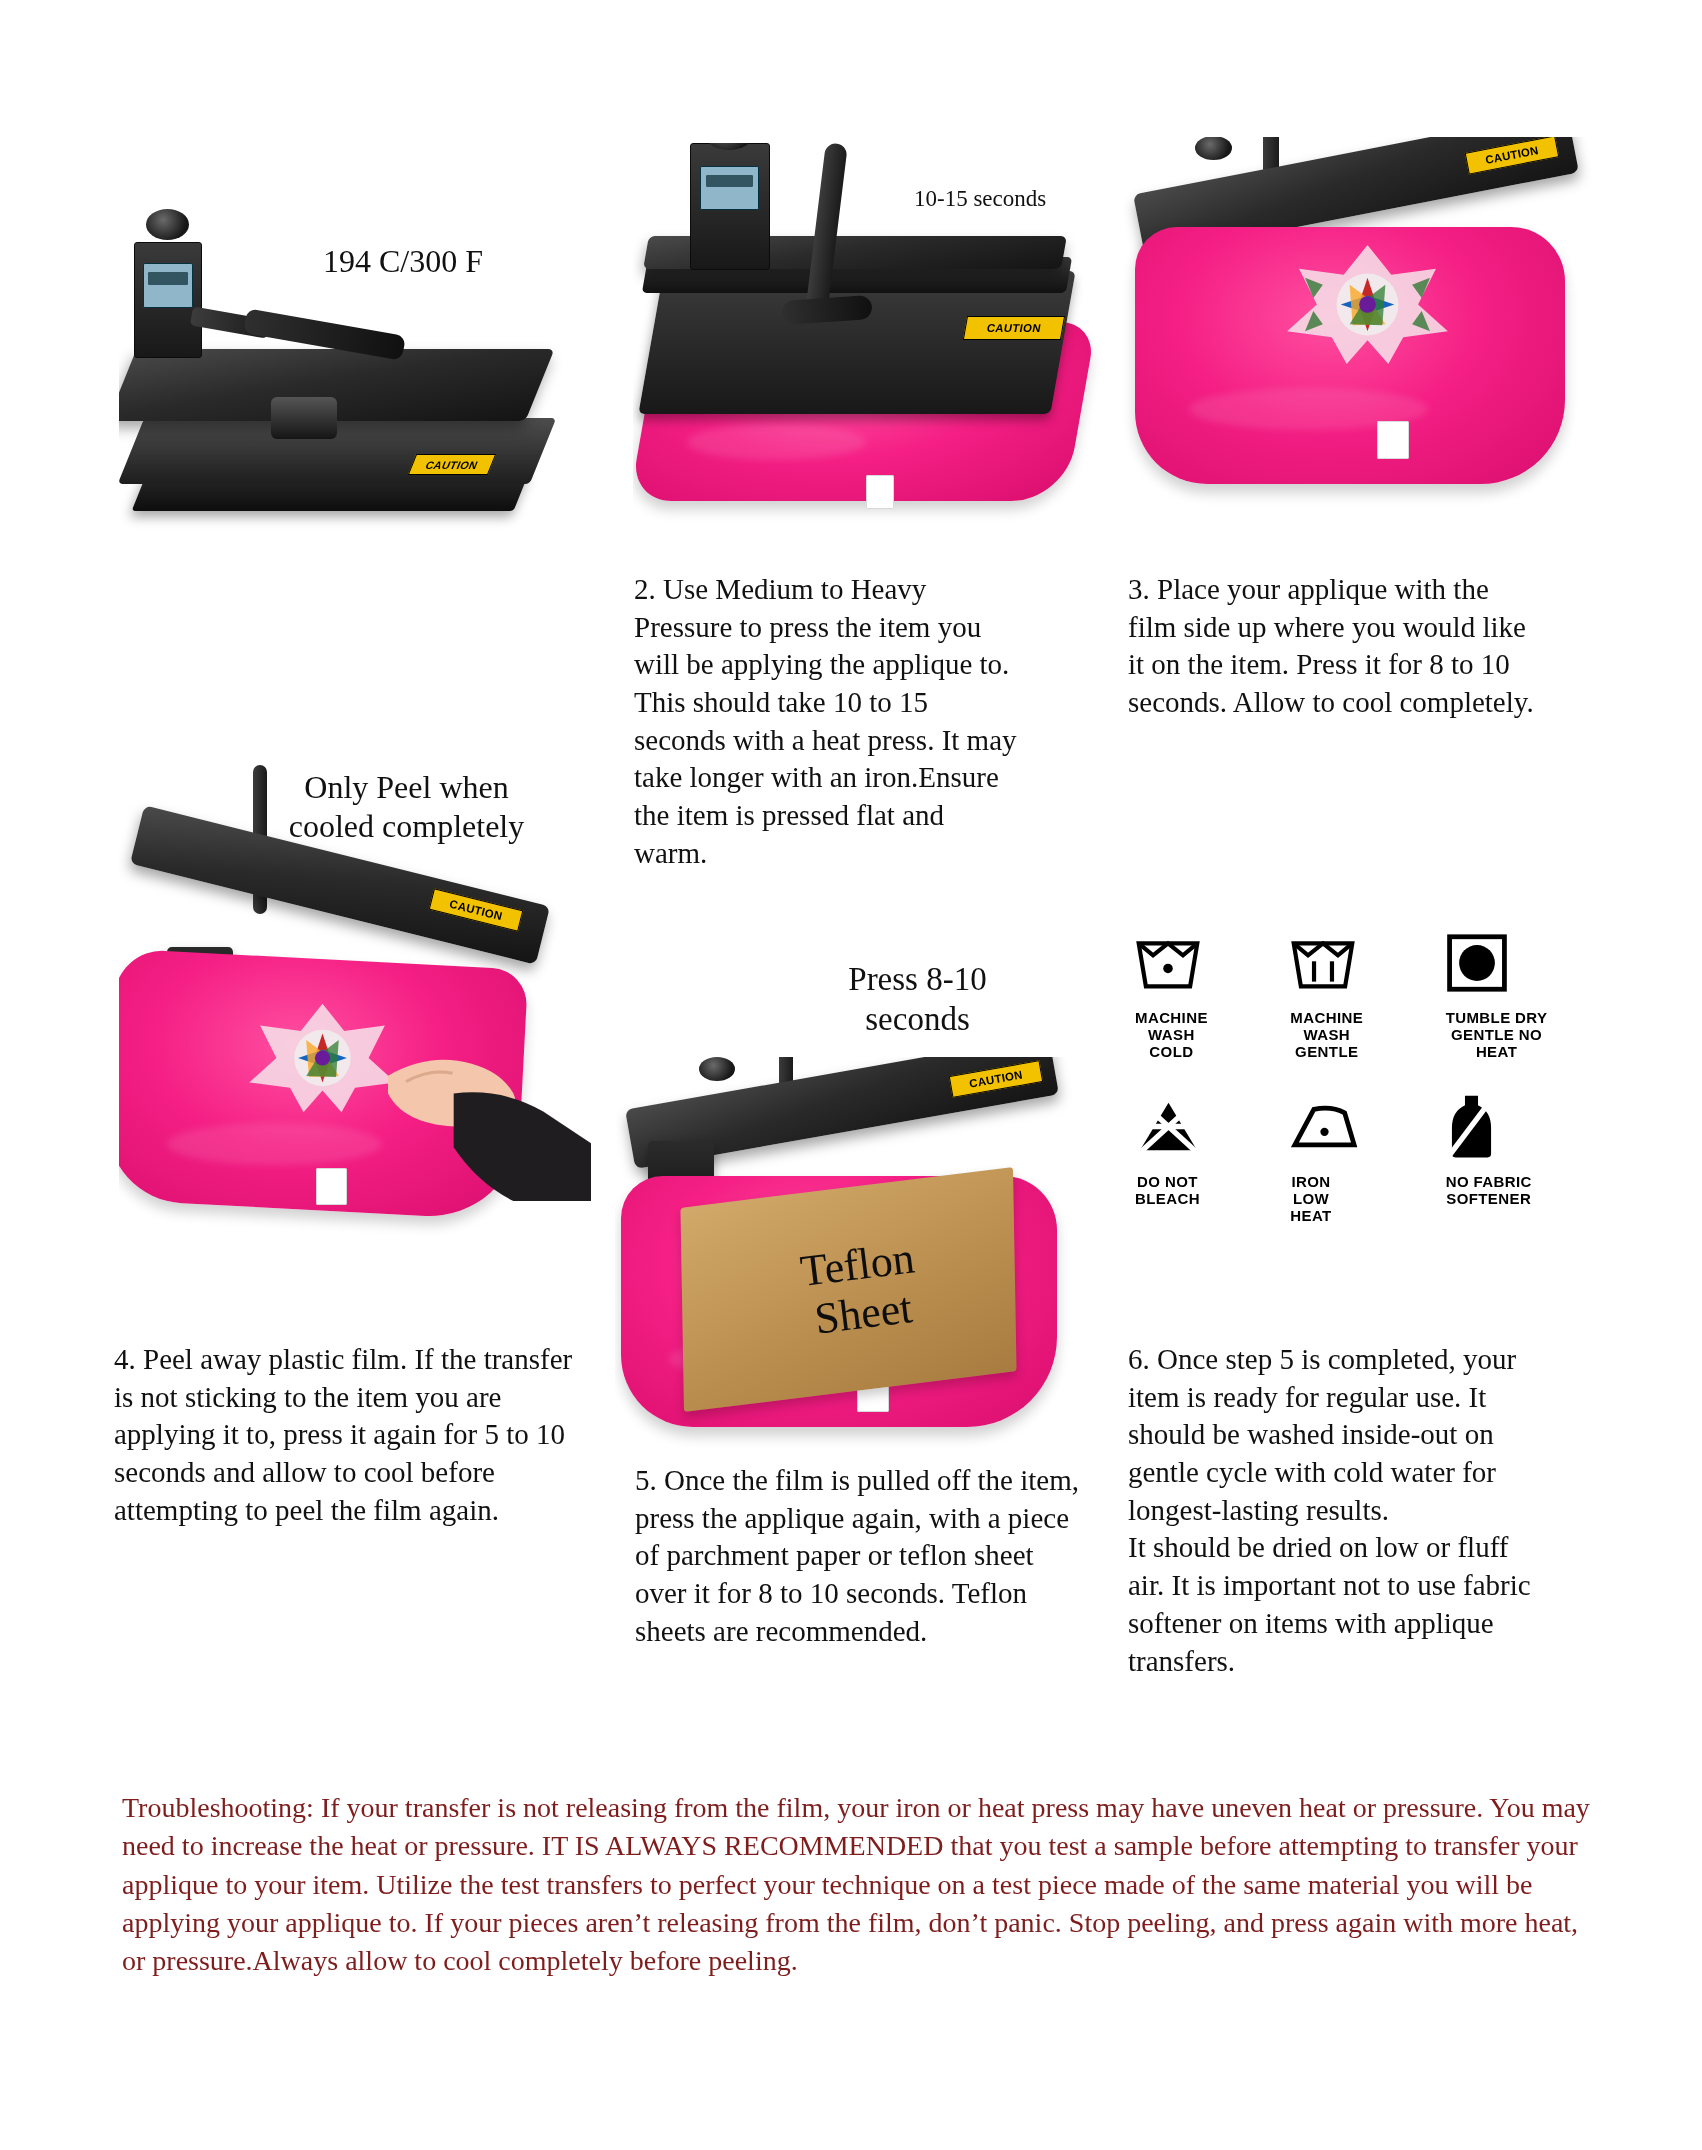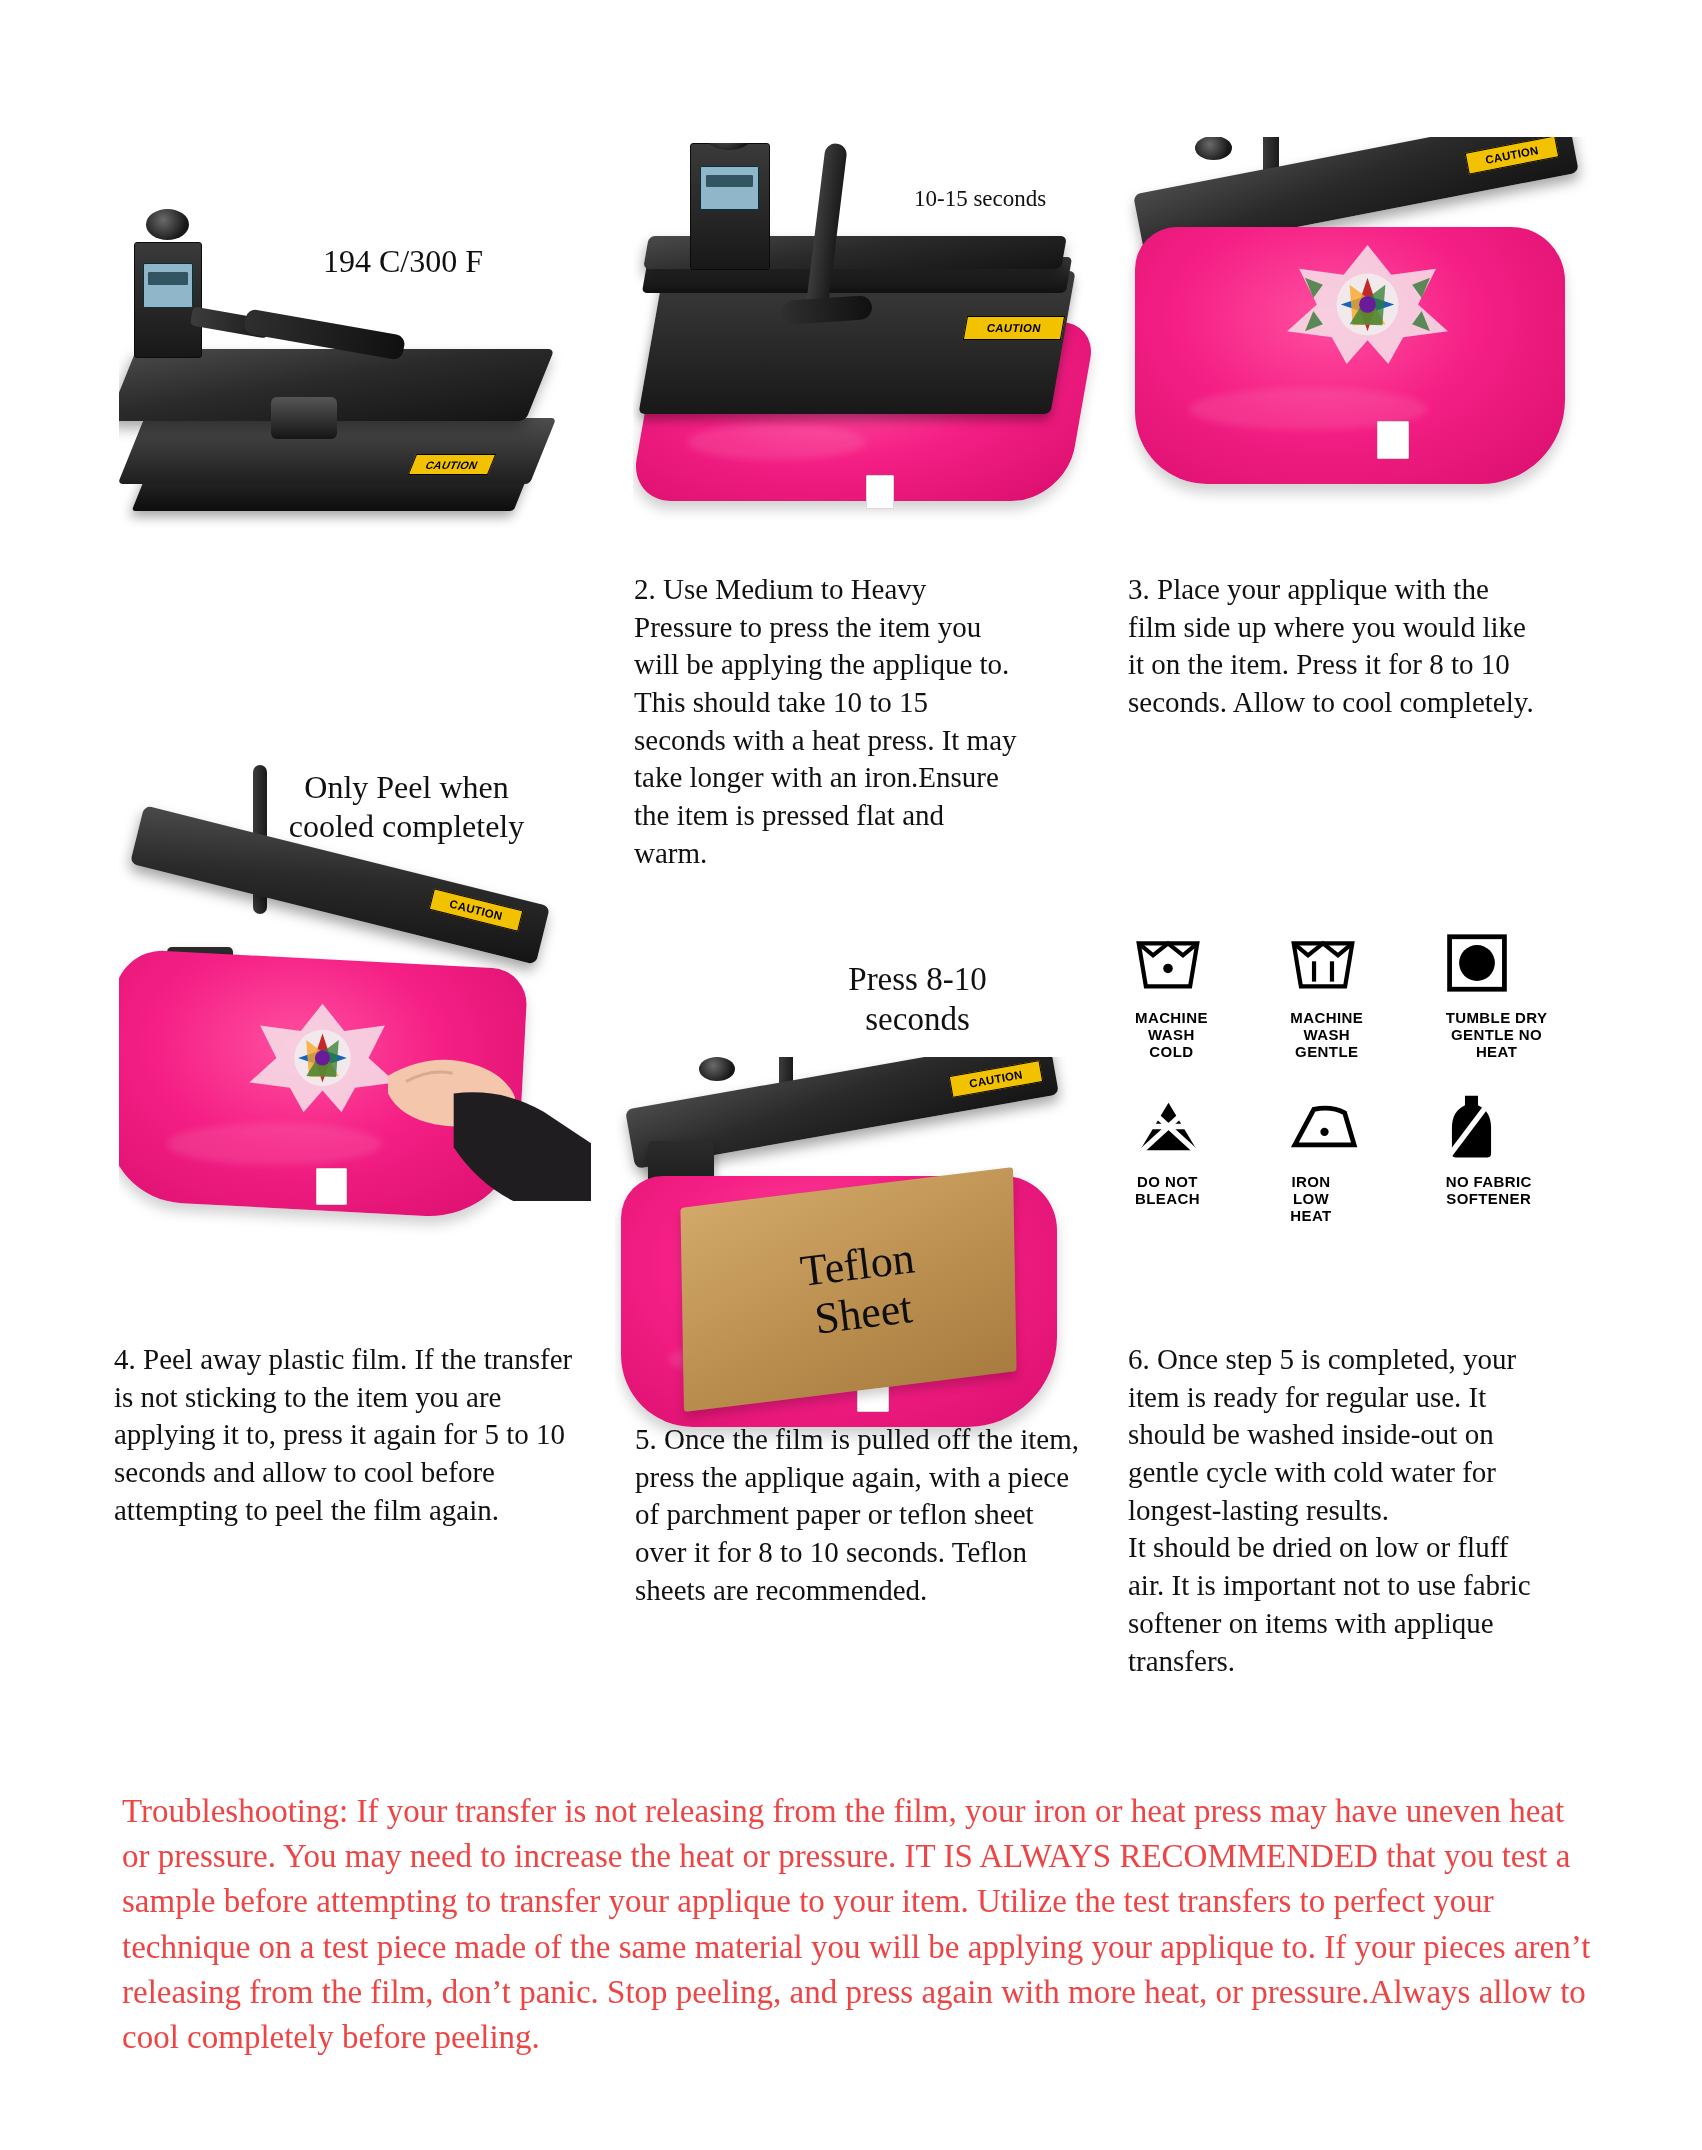--- a/index.html
+++ b/index.html
@@ -42,23 +42,23 @@
   }
   .annot.small {
     font-size: 23px;
   }
   .footer {
     position: absolute;
     left: 122px;
     top: 1789px;
     width: 1470px;
     font-family: "Liberation Serif", serif;
-    font-size: 33px;
+    font-size: 28px;
     line-height: 1.37;
-    color: #ef4444;
+    color: #7f1d1d;
     white-space: pre-line;
   }
 
   
   .photo {
     position: absolute;
     overflow: hidden;
   }
 
   
@@ -416,20 +416,20 @@
           <path d="M32 4 h22 v16 q22 10 22 38 v44 q0 6 -6 6 h-54 q-6 0 -6 -6 v-44 q0 -28 22 -38 z" fill="#000"></path>
           <line x1="6" y1="104" x2="80" y2="6" stroke="#fff" stroke-width="9"></line>
         </svg>
       </div>
       <div class="lbl">NO FABRIC
 SOFTENER</div>
     </div>
   </div>
 
   <div class="caption" style="left:114px; top:1341px; width:466px;">4. Peel away plastic film. If the transfer is not sticking to the item you are applying it to, press  it again for 5 to 10 seconds and allow to cool before attempting to peel the film again.</div>
-  <div class="caption" style="left:635px; top:1421px; width:454px;">5. Once the film is pulled off the item, press the applique again, with a piece of parchment paper or teflon sheet over it for 8 to 10 seconds. Teflon sheets are recommended.</div>
+  <div class="caption" style="left:635px; top:1462px; width:454px;">5. Once the film is pulled off the item, press the applique again, with a piece of parchment paper or teflon sheet over it for 8 to 10 seconds. Teflon sheets are recommended.</div>
   <div class="caption" style="left:1128px; top:1341px; width:406px;">6. Once step 5 is completed, your item is ready for regular use. It should be washed inside-out on gentle cycle with cold water for longest-lasting results.
 It should be dried on low or fluff air. It is important not to use fabric softener on items with applique transfers.</div>
 
   <div class="footer">Troubleshooting: If your transfer is not releasing from the film, your iron or heat press may have uneven heat or pressure. You may need to increase the heat or pressure. IT IS ALWAYS RECOMMENDED that you test a sample before attempting to transfer your applique to your item. Utilize the test transfers to perfect your technique on a test piece made of the same material you will be applying your applique to. If your pieces aren’t releasing from the film, don’t panic. Stop peeling, and press again with more heat, or pressure.Always allow to cool completely before peeling.</div>
 
 </div>
 
 
 </body></html>

